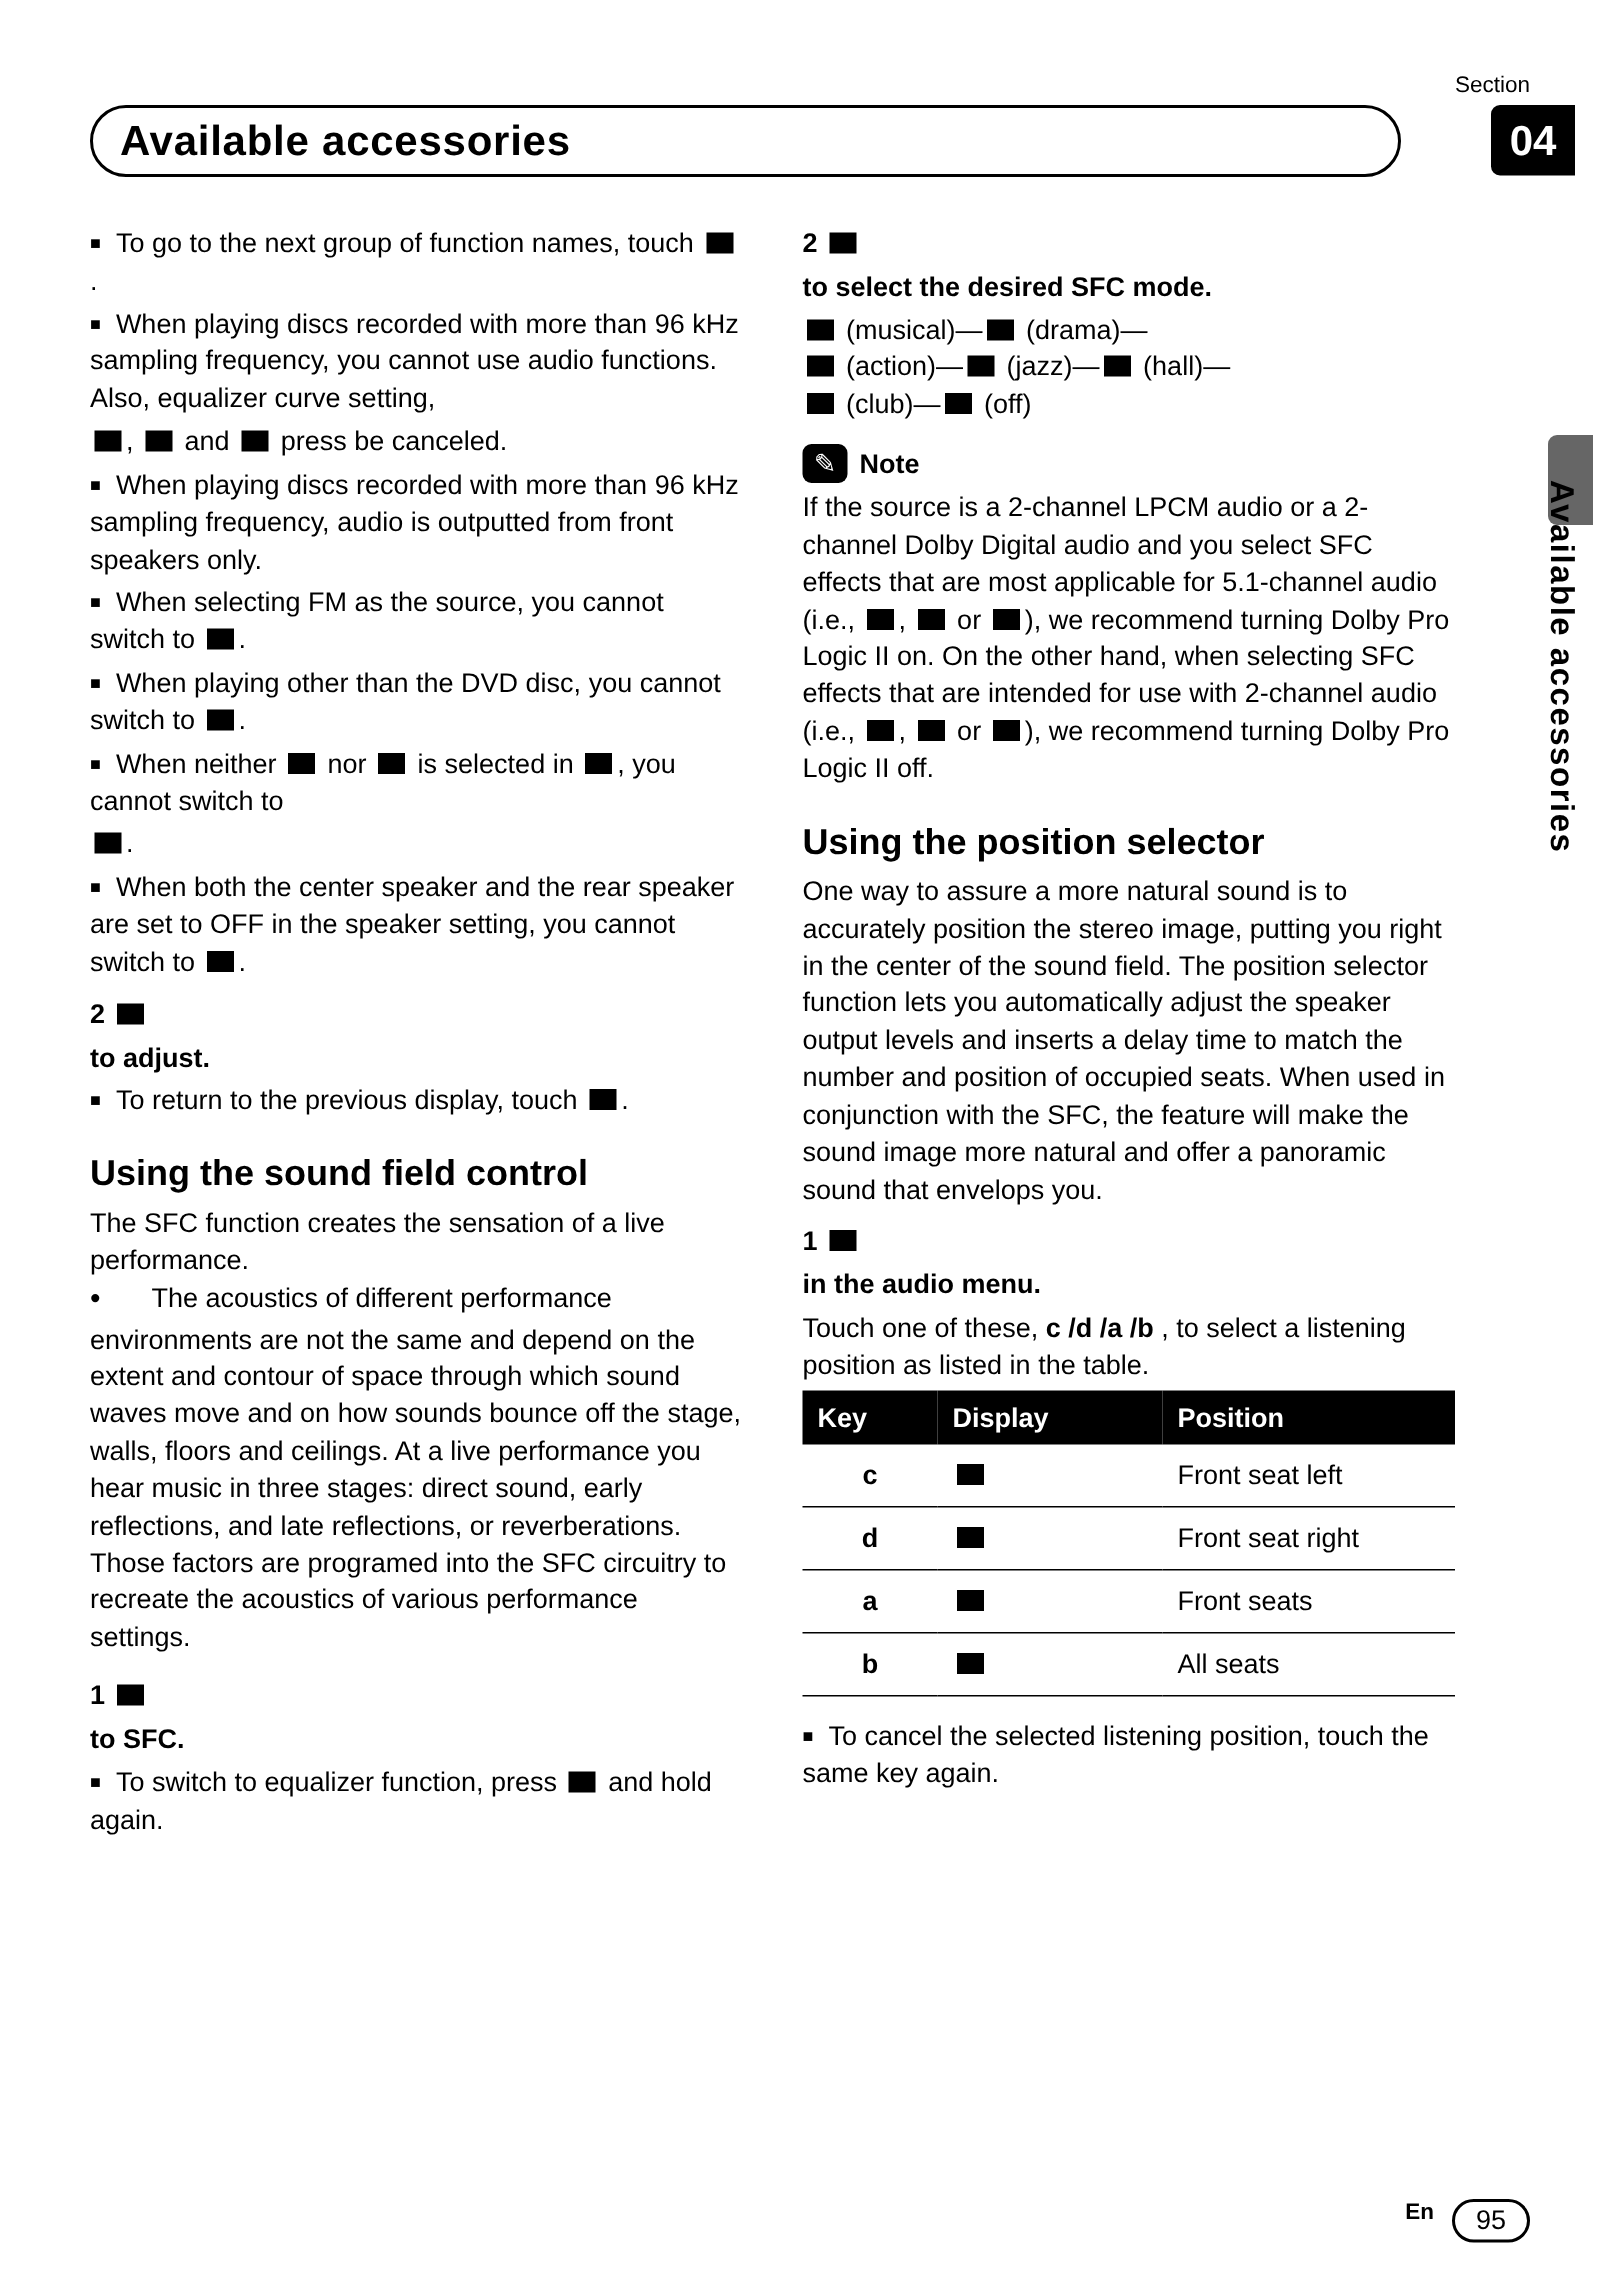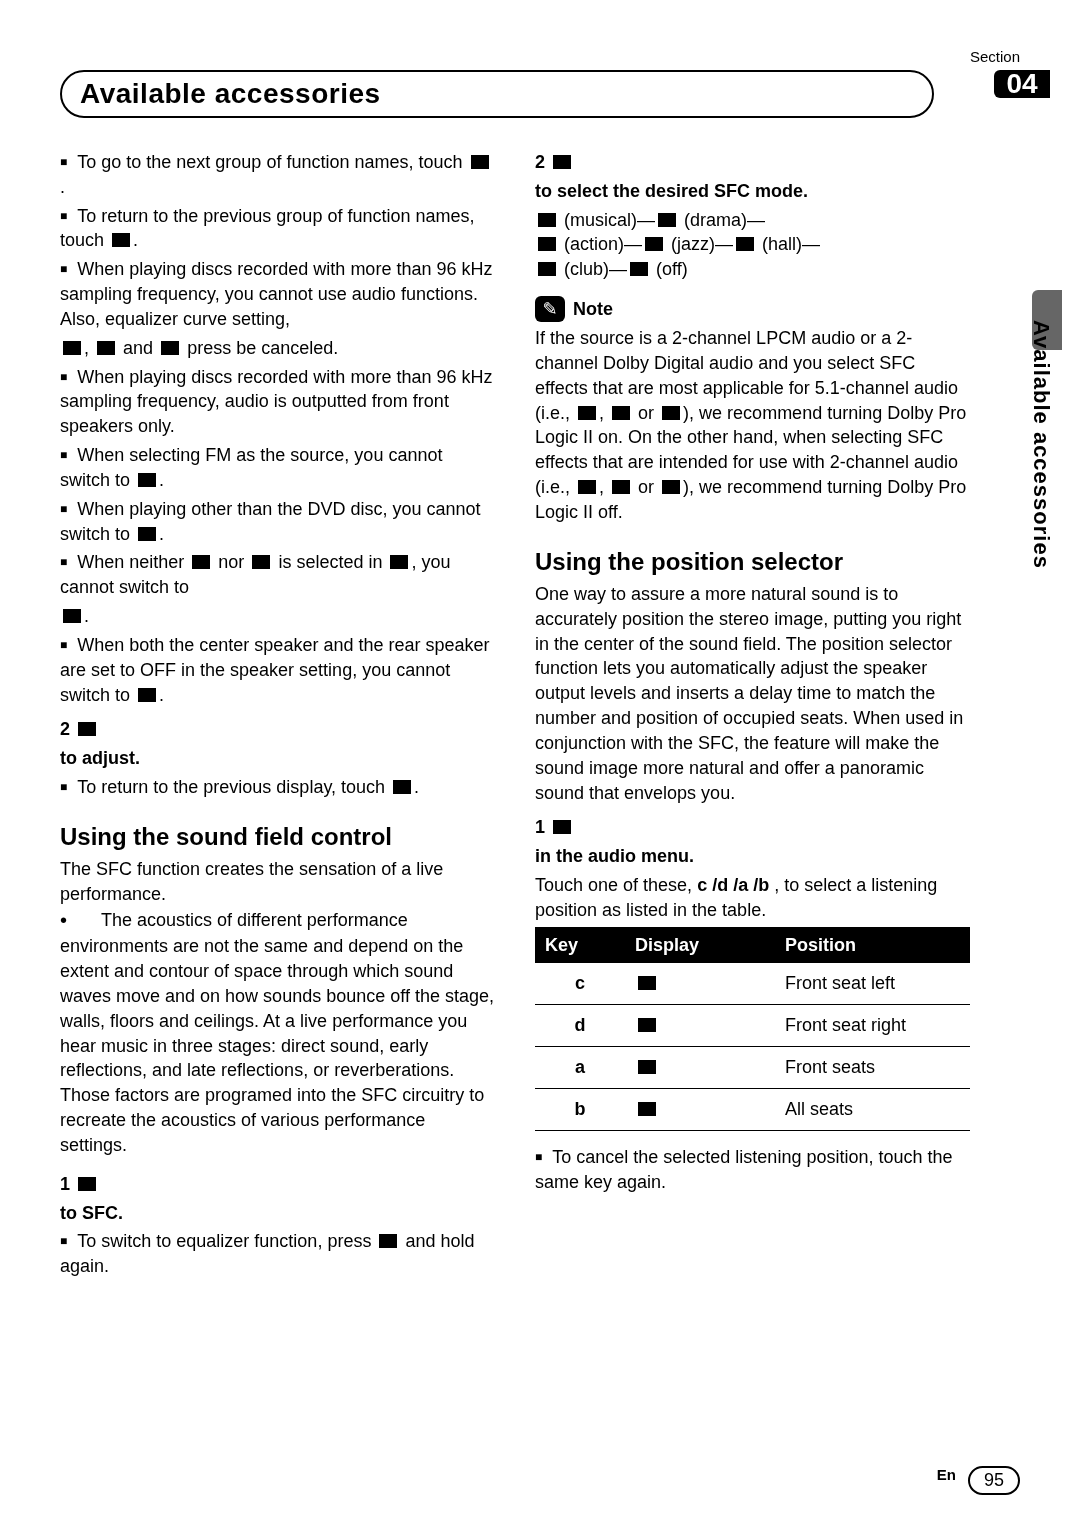--- a/index.html
+++ b/index.html
@@ -1,19 +1,19 @@
 <!DOCTYPE html>
 <html><head>
 <meta charset="utf-8">
 <style>
   @page { margin:0; }
   html,body{margin:0;padding:0;background:#fff;font-family:Arial,Helvetica,sans-serif;color:#000;}
   .page{width:1080px;height:1529px;position:relative;box-sizing:border-box;padding:40px 28px 30px 60px;}
   .section-label{position:absolute;top:48px;right:60px;font-size:15px;}
-  .section-tab{position:absolute;top:70px;right:30px;background:#000;color:#fff;width:56px;height:28px;border-radius:6px 0 0 6px;font-size:28px;font-weight:bold;display:flex;align-items:center;justify-content:center;}
+  .section-tab{position:absolute;top:70px;right:30px;background:#000;color:#fff;width:56px;height:47px;border-radius:6px 0 0 6px;font-size:28px;font-weight:bold;display:flex;align-items:center;justify-content:center;}
   .vtab{position:absolute;right:18px;top:290px;width:30px;height:60px;background:#666;border-radius:6px 0 0 6px;}
   .vtext{position:absolute;right:26px;top:320px;writing-mode:vertical-rl;font-weight:bold;font-size:22px;letter-spacing:1px;}
   .header-wrap{border:2px solid #000;border-radius:26px;height:44px;display:flex;align-items:center;margin-top:30px;width:870px;}
   .header-title{font-size:28px;font-weight:bold;padding-left:18px;letter-spacing:0.5px;}
   .cols{display:flex;gap:40px;margin-top:32px;}
   .col{width:435px;font-size:18px;line-height:1.38;}
   .bullet::before{content:"■";font-size:12px;margin-right:10px;vertical-align:2px;}
   .sq{display:inline-block;width:18px;height:14px;background:#000;vertical-align:-1px;margin:0 3px;}
   p{margin:0 0 4px 0;}
   .step{font-weight:bold;margin-top:10px;}
@@ -44,21 +44,20 @@
 <div class="vtext">Available accessories</div>
 
 <div class="header-wrap">
   <span class="header-title">Available accessories</span>
 </div>
 
 <div class="cols">
 
   <div class="col">
     <p class="bullet"><span>To go to the next group of function names, touch</span> <span class="sq"></span><span>.</span></p>
-    <p class="bullet"><span>To return to the previous group of function names, touch</span> <span class="sq"></span><span>.</span></p>
     <p class="bullet"><span>When playing discs recorded with more than 96 kHz sampling frequency, you cannot use audio functions. Also, equalizer curve setting,</span></p>
     <p><span class="sq"></span><span>,</span> <span class="sq"></span> <span>and</span> <span class="sq"></span> <span>press be canceled.</span></p>
     <p class="bullet">When playing discs recorded with more than 96 kHz sampling frequency, audio is outputted from front speakers only.</p>
     <p class="bullet"><span>When selecting FM as the source, you cannot switch to</span> <span class="sq"></span><span>.</span></p>
     <p class="bullet"><span>When playing other than the DVD disc, you cannot switch to</span> <span class="sq"></span><span>.</span></p>
     <p class="bullet"><span>When neither</span> <span class="sq"></span> <span>nor</span> <span class="sq"></span> <span>is selected in</span> <span class="sq"></span><span>, you cannot switch to</span></p>
     <p><span class="sq"></span><span>.</span></p>
     <p class="bullet"><span>When both the center speaker and the rear speaker are set to OFF in the speaker setting, you cannot switch to</span> <span class="sq"></span><span>.</span></p>
 
     <p class="step"><span>2</span> <span class="sq"></span><span> </span></p>

